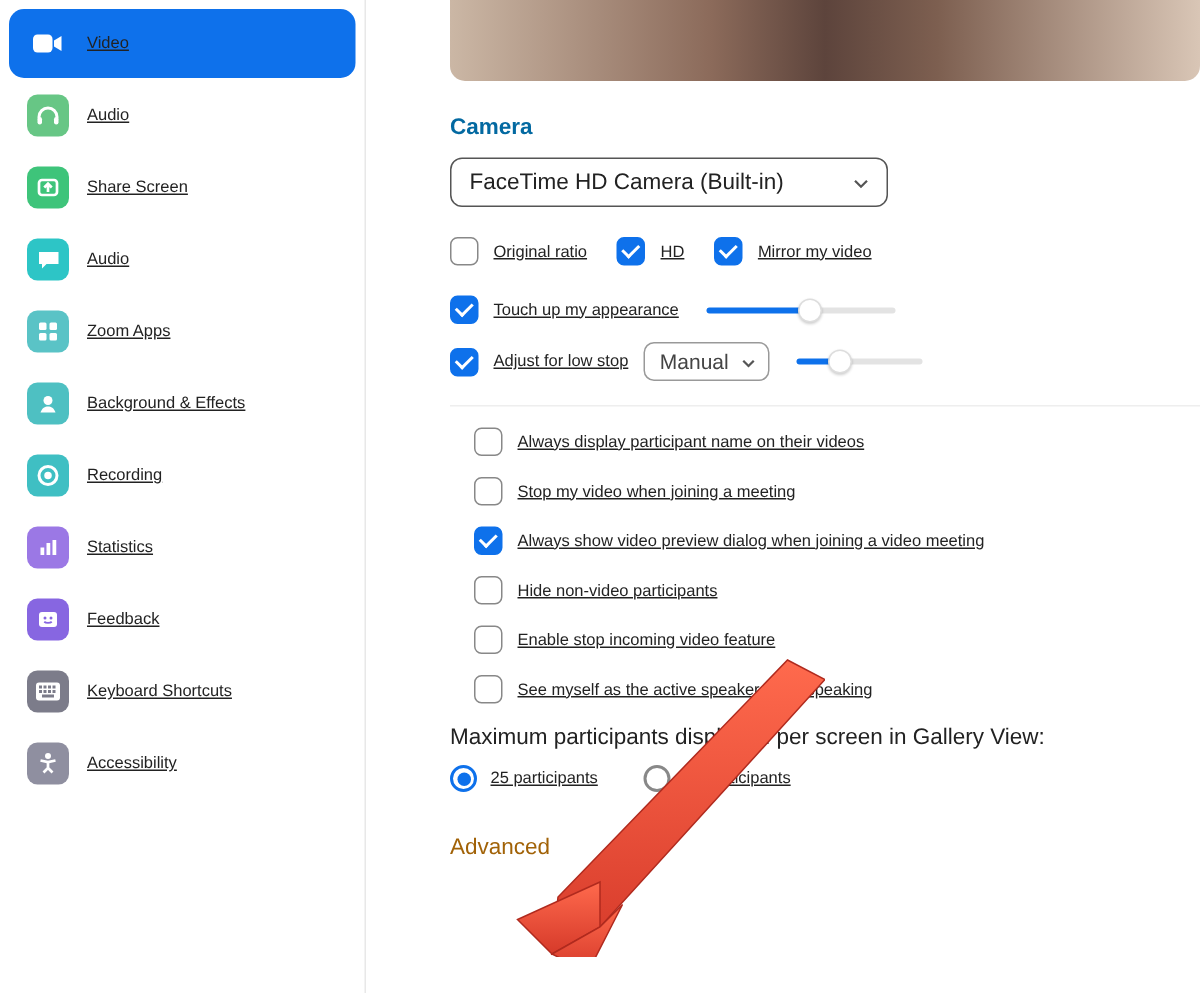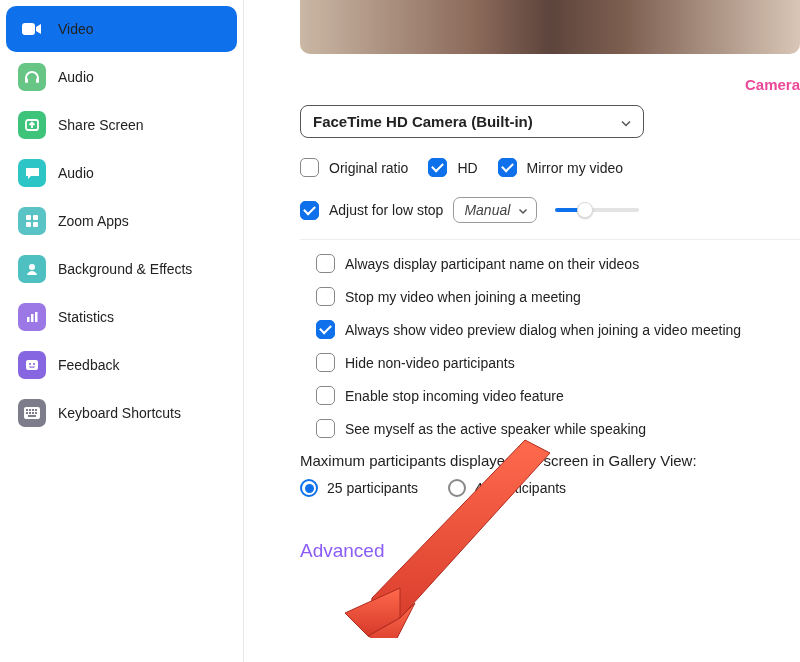--- a/index.html
+++ b/index.html
@@ -56,27 +56,25 @@
       height: 58px;
       border-radius: 0 0 10px 10px;
       overflow: hidden;
       background: linear-gradient(90deg,#cbb7a5 0%, #8b6a5a 35%, #5d443c 50%, #7d5f50 65%, #d9c6b6 100%);
       width: 500px;
     }
     .section-heading {
       font-weight: 700;
       font-size: 15px;
       margin: 22px 0 12px;
-      color: #ec4899;
-      text-align: right;
+      color: #0369a1;
     }
     .select {
       position: relative;
-      width: 344px;
-      font-weight: bold;
+      width: 292px;
     }
     .select-box {
       border: 1.5px solid #555;
       border-radius: 8px;
       padding: 7px 34px 7px 12px;
       font-size: 15px;
       cursor: pointer;
       background: #fff;
     }
     .select-caret {
@@ -106,21 +104,21 @@
     }
     .checkbox.checked { background: #0e71eb; border-color: #0e71eb; }
     .checkbox.checked::after {
       content: "";
       width: 5px;
       height: 9px;
       border: solid #fff;
       border-width: 0 2px 2px 0;
       transform: rotate(45deg) translate(-1px,-1px);
     }
-    .label { font-size: 14px; color: #222; white-space: nowrap; }
+    .label { font-size: 11px; color: #222; white-space: nowrap; text-decoration: underline; }
     .slider {
       width: 126px;
       height: 4px;
       border-radius: 4px;
       background: linear-gradient(to right,#0e71eb 0 55%, #e3e3e3 55% 100%);
       position: relative;
       margin-left: 8px;
     }
     .slider.short { width: 84px; background: linear-gradient(to right,#0e71eb 0 35%, #e3e3e3 35% 100%); }
     .slider-knob {
@@ -138,21 +136,20 @@
     .slider.short .slider-knob { left: 35%; }
     .mini-select {
       border: 1px solid #999;
       border-radius: 7px;
       padding: 4px 26px 4px 10px;
       font-size: 14px;
       position: relative;
       background: #fff;
       color: #444;
       cursor: pointer;
-      font-style: italic;
     }
     .mini-select .caret {
       position: absolute;
       right: 8px;
       top: 50%;
       transform: translateY(-50%);
     }
     .divider {
       border: none;
       border-top: 1px solid #eee;
@@ -163,23 +160,23 @@
     .section-sub { font-size: 15px; margin-top: 6px; }
     .radio-row { display: flex; align-items: center; gap: 30px; margin: 10px 0 0; }
     .radio {
       width: 18px; height: 18px; border: 2px solid #888; border-radius: 50%;
       display: flex; align-items:center; justify-content:center; cursor:pointer; flex-shrink:0;
     }
     .radio.selected { border-color: #0e71eb; }
     .radio.selected::after { content:""; width:9px; height:9px; background:#0e71eb; border-radius:50%; }
     .radio-item { display:flex; align-items:center; gap:9px; }
     .advanced-link {
-      color: #8b5cf6;
-      font-size: 19px;
-      margin-top: 43px;
+      color: #a16207;
+      font-size: 15px;
+      margin-top: 28px;
       display: inline-block;
       cursor: pointer;
     }
     .arrow-overlay { position: absolute; left: 320px; top: 438px; pointer-events: none; }
     .caret-svg { stroke:#555; stroke-width:1.5; fill:none; }
     .camera-checks { display: flex; align-items: center; gap: 20px; margin-top: 12px; }
   </style>
 </head>
 <body>
 
@@ -241,20 +238,29 @@
     <div class="sidebar-item">
       <span class="icon-tile" style="background:#4ec0c2">
         <svg width="16" height="16" viewBox="0 0 16 16">
             <circle cx="8" cy="6" r="3" fill="#fff"></circle>
             <path d="M3 14c1-3 3-4 5-4s4 1 5 4" fill="#fff"></path>
           </svg>
       </span>
       <span class="label">Background &amp; Effects</span>
     </div>
 
+    <div class="sidebar-item">
+      <span class="icon-tile" style="background:#3fbfc3">
+        <svg width="16" height="16" viewBox="0 0 16 16">
+            <circle cx="8" cy="8" r="6" fill="none" stroke="#fff" stroke-width="2"></circle>
+            <circle cx="8" cy="8" r="2.5" fill="#fff"></circle>
+          </svg>
+      </span>
+      <span class="label">Recording</span>
+    </div>
 
 
     <div class="sidebar-item">
       <span class="icon-tile" style="background:#9b78e5">
         <svg width="16" height="16" viewBox="0 0 16 16">
             <rect x="3" y="8" width="2.5" height="5" fill="#fff"></rect>
             <rect x="7" y="5" width="2.5" height="8" fill="#fff"></rect>
             <rect x="11" y="3" width="2.5" height="10" fill="#fff"></rect>
           </svg>
       </span>
@@ -286,20 +292,29 @@
               <rect x="6" y="6" width="2" height="2"></rect>
               <rect x="9" y="6" width="2" height="2"></rect>
               <rect x="12" y="6" width="2" height="2"></rect>
               <rect x="5" y="9" width="8" height="2"></rect>
             </g>
           </svg>
       </span>
       <span class="label">Keyboard Shortcuts</span>
     </div>
 
+    <div class="sidebar-item">
+      <span class="icon-tile" style="background:#8f8fa0">
+        <svg width="16" height="16" viewBox="0 0 16 16">
+            <circle cx="8" cy="3" r="2" fill="#fff"></circle>
+            <path d="M3 6l5 1 5-1M8 7v4m-3 3l3-3 3 3" stroke="#fff" stroke-width="1.8" fill="none"></path>
+          </svg>
+      </span>
+      <span class="label">Accessibility</span>
+    </div>
 
   </nav>
 
   <main class="content">
     <div class="preview"></div>
 
     <h3 class="section-heading">Camera</h3>
 
     <div class="select">
       <div class="select-box">FaceTime HD Camera (Built-in)</div>
@@ -319,20 +334,27 @@
         <span class="checkbox checked"></span>
         <span class="label">HD</span>
       </div>
       <div class="row row-tight">
         <span class="checkbox checked"></span>
         <span class="label">Mirror my video</span>
       </div>
     </div>
 
 
+    <div class="row">
+      <span class="checkbox checked"></span>
+      <span class="label">Touch up my appearance</span>
+      <div class="slider">
+          <div class="slider-knob"></div>
+        </div>
+    </div>
 
     <div class="row">
       <span class="checkbox checked"></span>
       <span class="label">Adjust for low stop</span>
       <span class="mini-select">
         <span>Manual</span>
         <span class="caret"><svg width="10" height="7" viewBox="0 0 10 7" class="caret-svg">
               <path d="M1.5 1.5l3.5 3.5 3.5-3.5"></path>
             </svg></span>
       </span>

